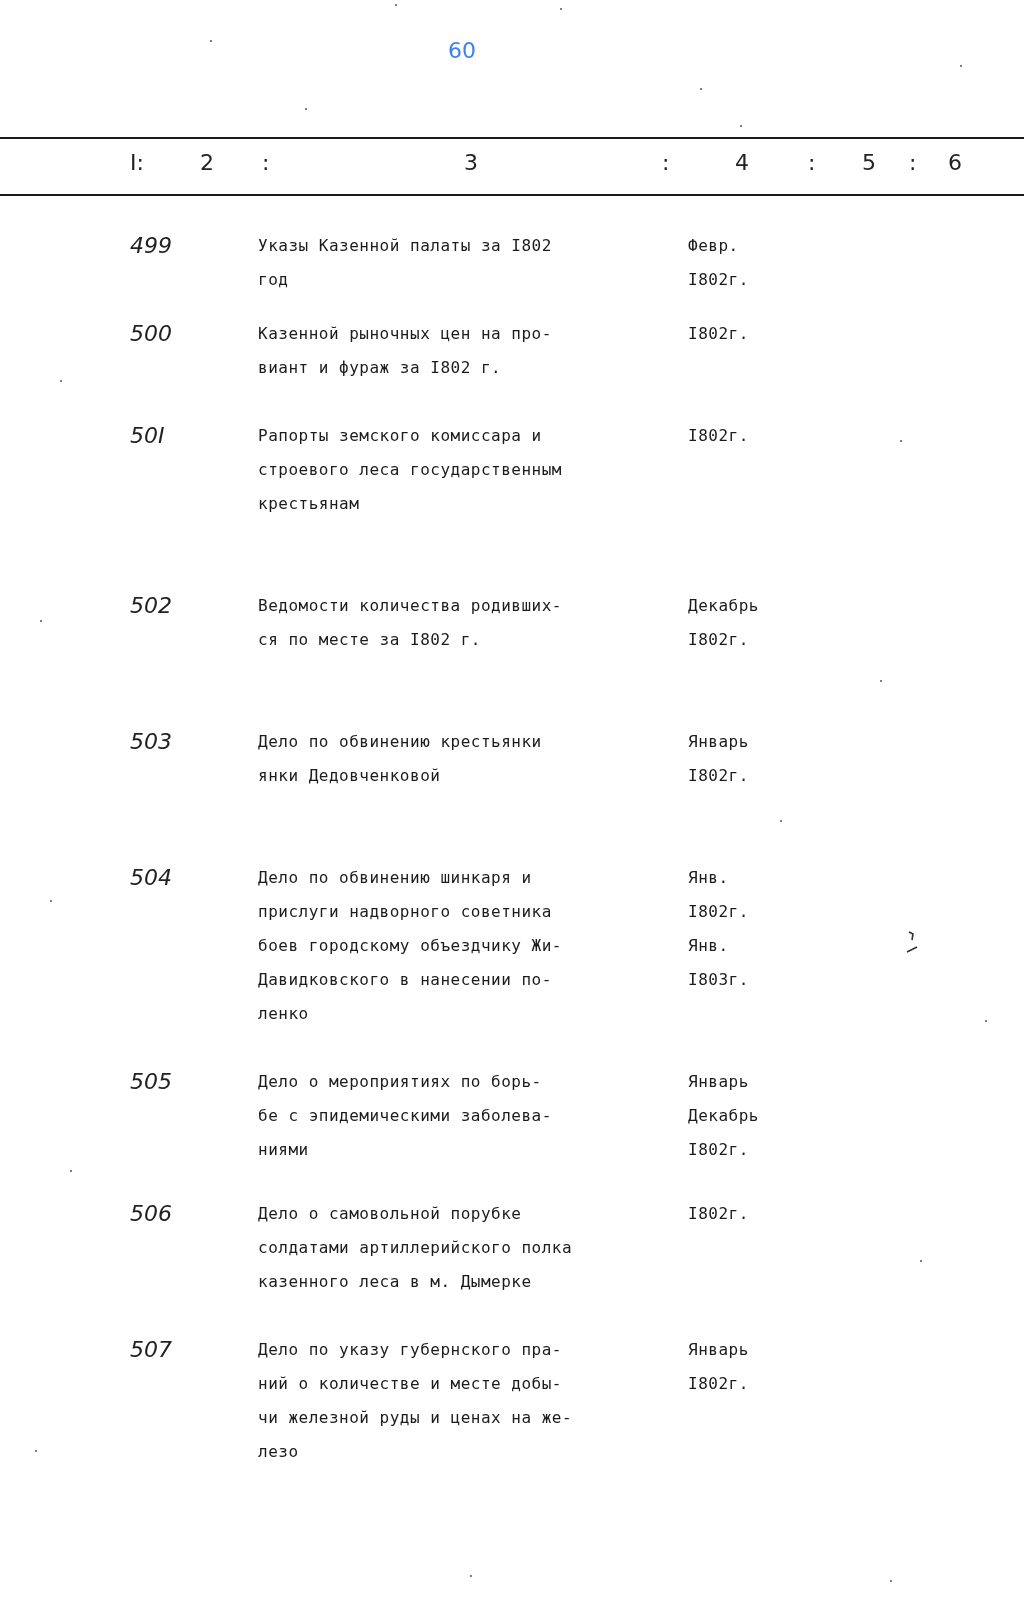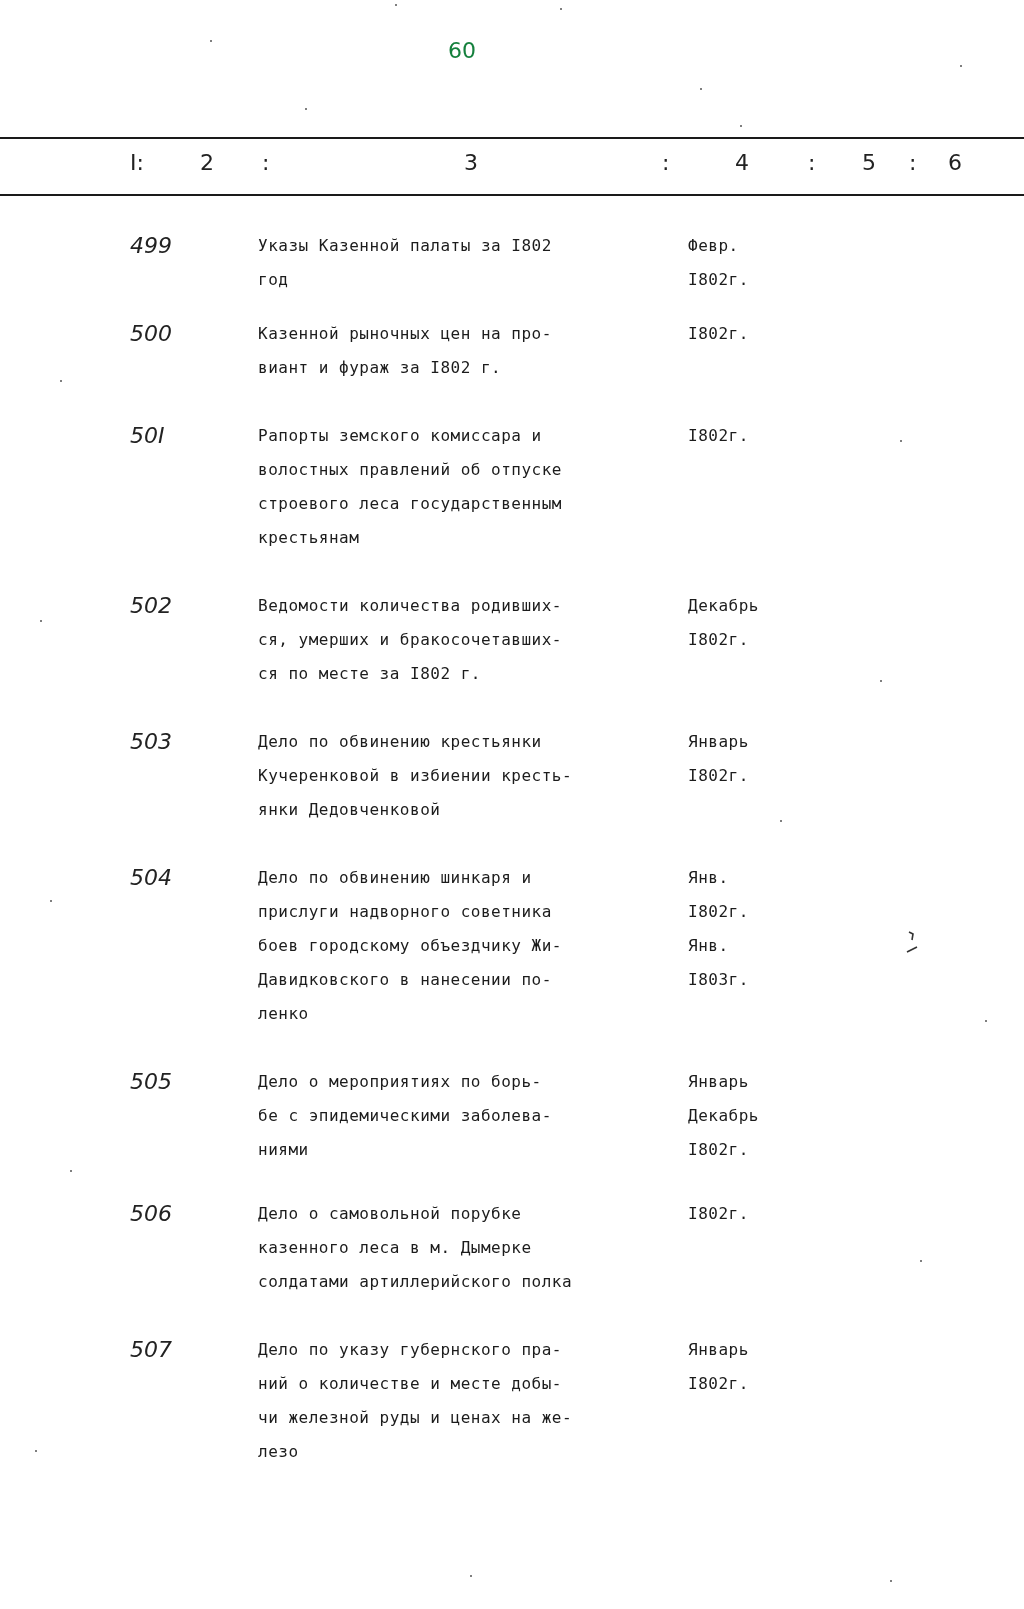--- a/index.html
+++ b/index.html
@@ -3,21 +3,21 @@
 <meta charset="utf-8">
 <style>
   html, body { margin: 0; padding: 0; background: #ffffff; }
   body {
     width: 1024px; height: 1609px; position: relative; overflow: hidden;
     font-family: "DejaVu Sans Mono", "Liberation Mono", monospace;
     color: #1a1a1a;
   }
   .page-number {
     position: absolute; top: 38px; left: 0; width: 924px; text-align: center;
-    font-family: "DejaVu Sans", sans-serif; font-size: 22px; color: #15803d;
+    font-family: "DejaVu Sans", sans-serif; font-size: 22px; color: #3b82f6;
   }
   .rule { position: absolute; left: 0; width: 1024px; height: 2px; background: #1a1a1a; }
   .rule.top { top: 137px; }
   .rule.bottom { top: 194px; }
   .col-header {
     position: absolute; top: 150px; left: 0; width: 1024px; height: 32px;
     font-family: "DejaVu Sans", sans-serif; font-size: 22px; color: #222;
   }
   .col-header span { position: absolute; top: 0; }
   .entries { position: absolute; left: 0; top: 0; width: 1024px; }
@@ -77,47 +77,44 @@
     </div>
     <div class="entry-date">
       <span class="line">I802г.</span>
     </div>
   </div>
 
   <div class="entry" style="top:419px">
     <div class="entry-num" style="top:4px">50I</div>
     <div class="entry-desc">
       <span class="line">Рапорты земского комиссара и</span>
-      <span class="line">волостных правлений об отпуске</span>
       <span class="line">строевого леса государственным</span>
       <span class="line">крестьянам</span>
     </div>
     <div class="entry-date">
       <span class="line">I802г.</span>
     </div>
   </div>
 
   <div class="entry" style="top:589px">
     <div class="entry-num" style="top:4px">502</div>
     <div class="entry-desc">
       <span class="line">Ведомости количества родивших-</span>
-      <span class="line">ся, умерших и бракосочетавших-</span>
       <span class="line">ся по месте за I802 г.</span>
     </div>
     <div class="entry-date">
       <span class="line">Декабрь</span>
       <span class="line">I802г.</span>
     </div>
   </div>
 
   <div class="entry" style="top:725px">
     <div class="entry-num" style="top:4px">503</div>
     <div class="entry-desc">
       <span class="line">Дело по обвинению крестьянки</span>
-      <span class="line">Кучеренковой в избиении кресть-</span>
       <span class="line">янки Дедовченковой</span>
     </div>
     <div class="entry-date">
       <span class="line">Январь</span>
       <span class="line">I802г.</span>
     </div>
   </div>
 
   <div class="entry" style="top:861px">
     <div class="entry-num" style="top:4px">504</div>
@@ -147,22 +144,22 @@
       <span class="line">Январь</span>
       <span class="line">Декабрь</span>
       <span class="line">I802г.</span>
     </div>
   </div>
 
   <div class="entry" style="top:1197px">
     <div class="entry-num" style="top:4px">506</div>
     <div class="entry-desc">
       <span class="line">Дело о самовольной порубке</span>
+      <span class="line">солдатами артиллерийского полка</span>
       <span class="line">казенного леса в м. Дымерке</span>
-      <span class="line">солдатами артиллерийского полка</span>
     </div>
     <div class="entry-date">
       <span class="line">I802г.</span>
     </div>
   </div>
 
   <div class="entry" style="top:1333px">
     <div class="entry-num" style="top:4px">507</div>
     <div class="entry-desc">
       <span class="line">Дело по указу губернского пра-</span>

